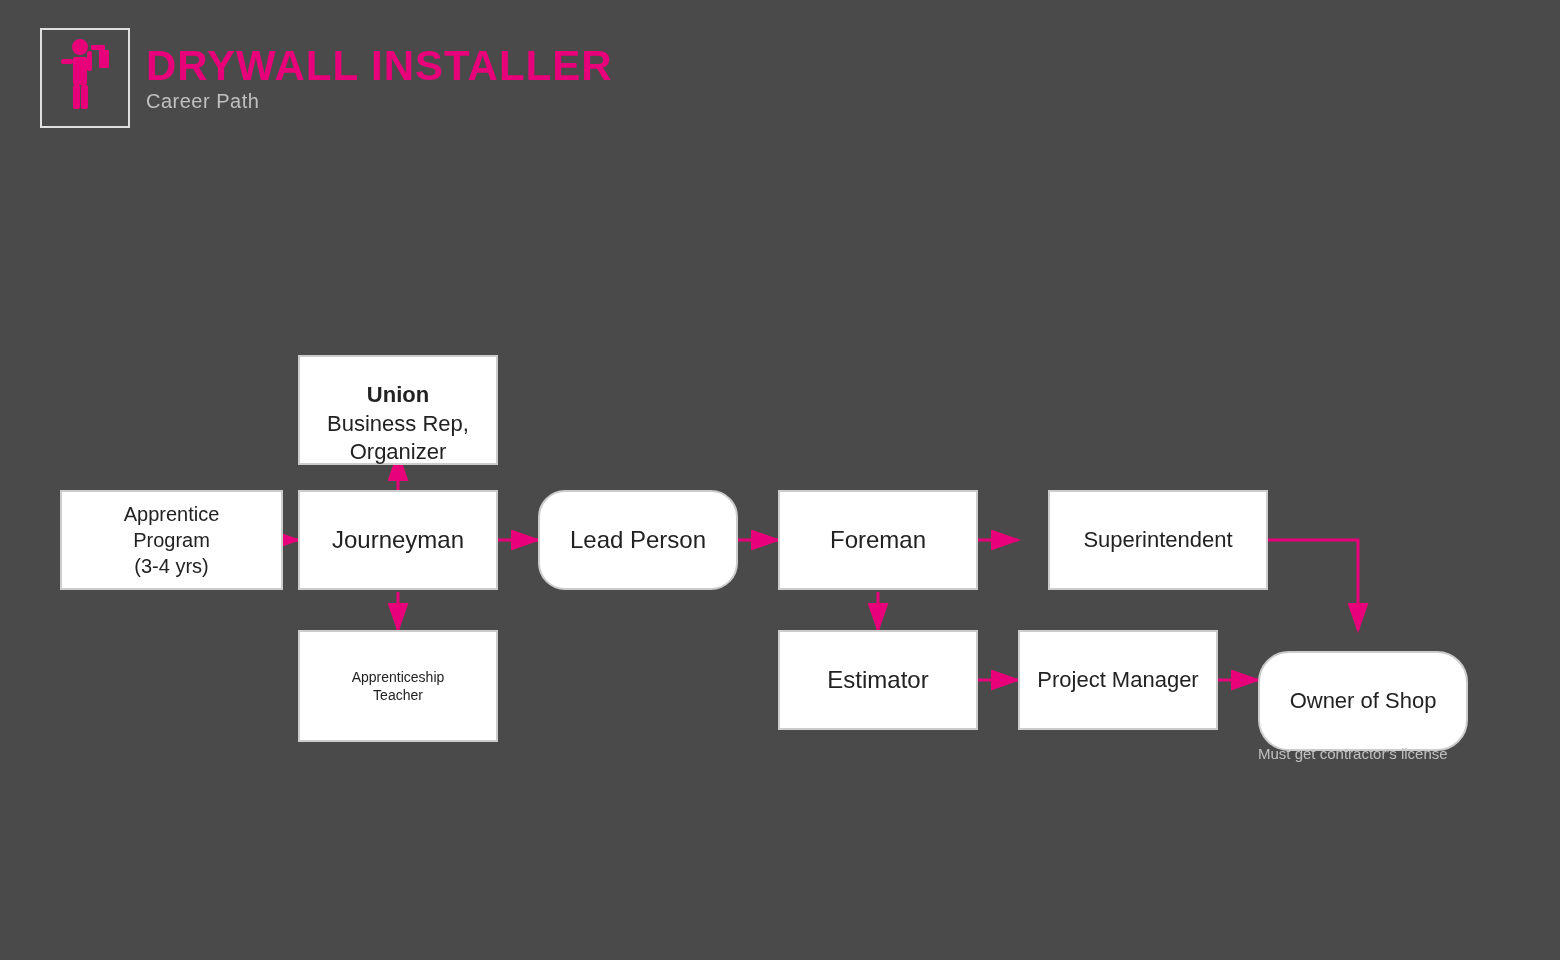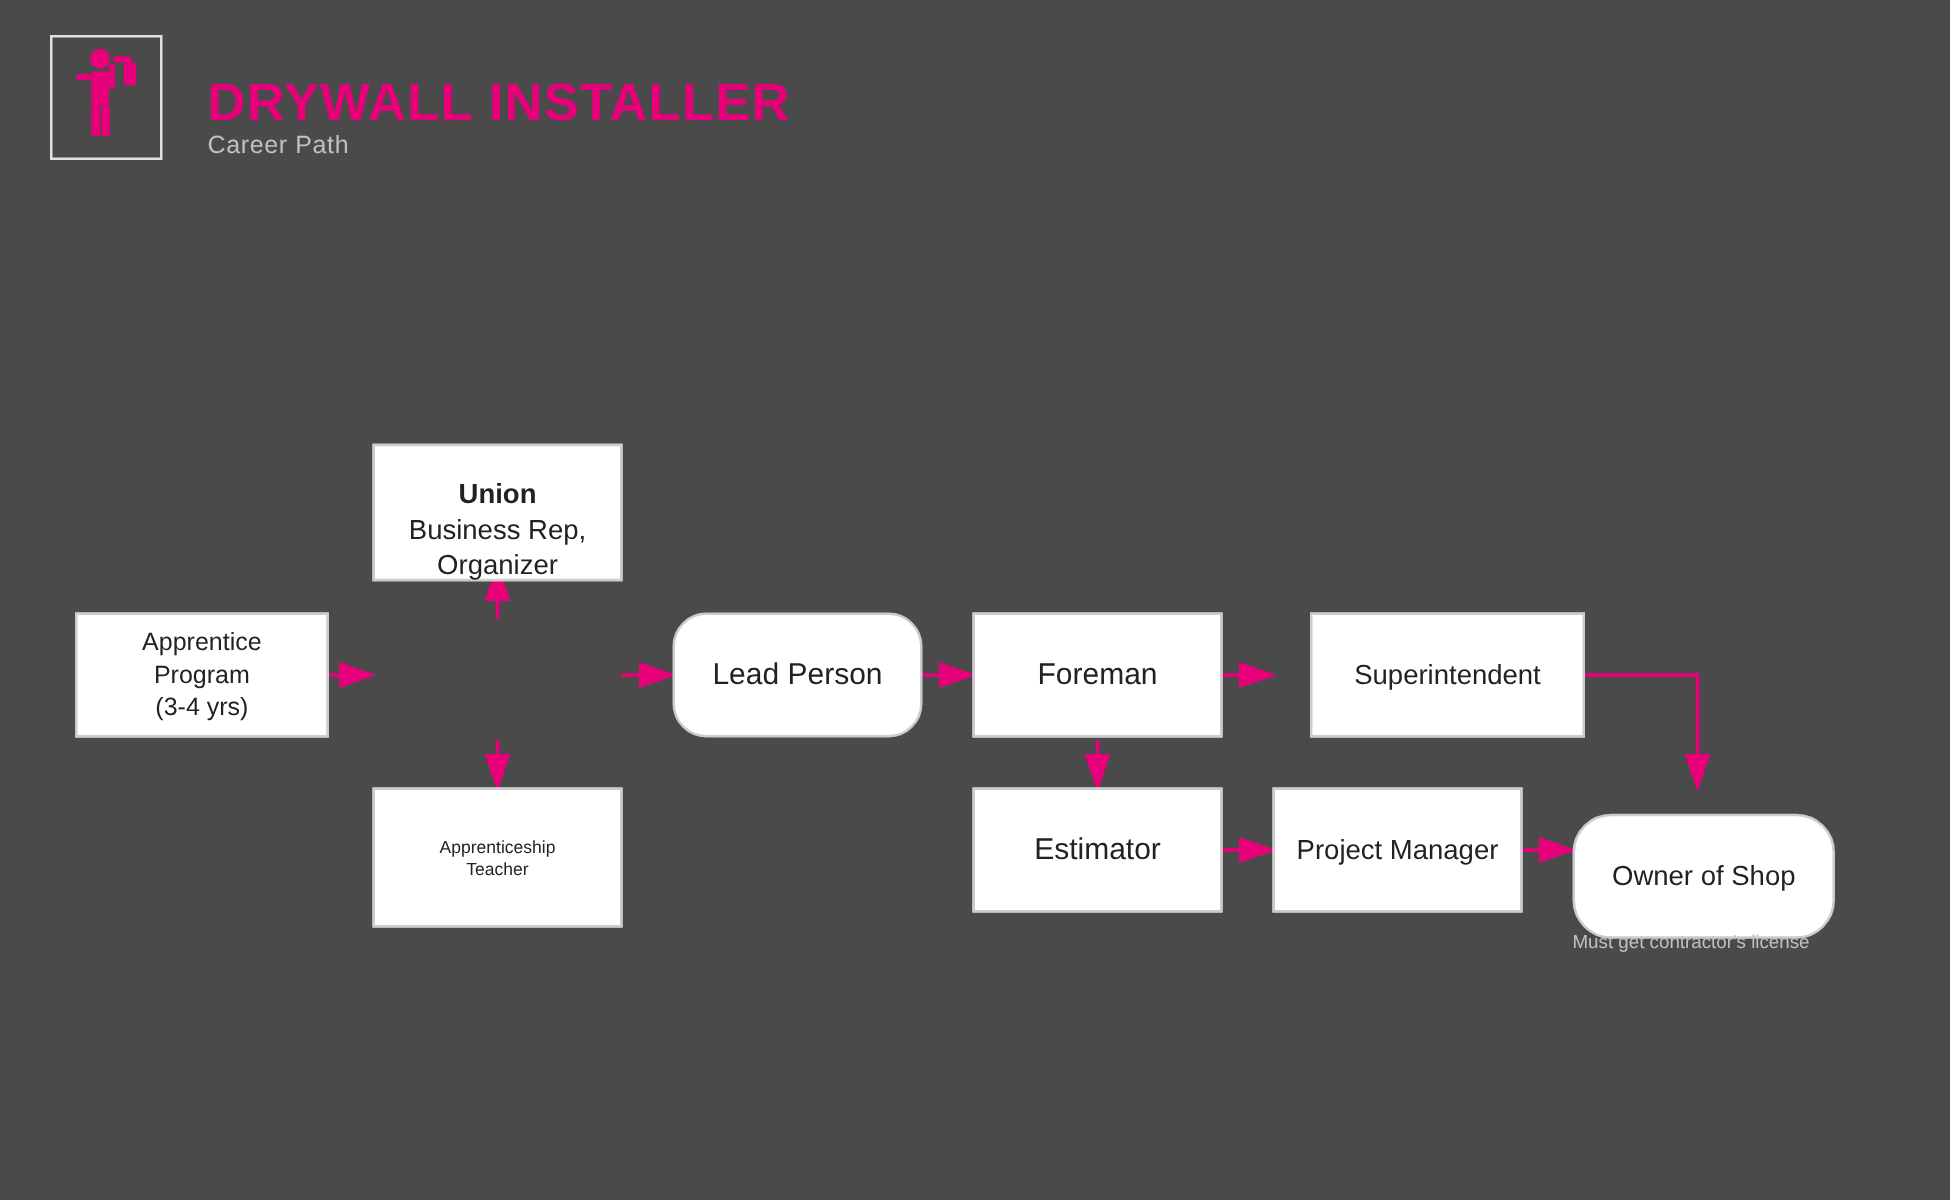--- a/index.html
+++ b/index.html
@@ -12,22 +12,22 @@
       overflow: hidden;
       position: relative;
     }
 
     
     .header {
       position: absolute;
       top: 28px;
       left: 40px;
       display: flex;
-      align-items: flex-end;
-      gap: 36px;
+      align-items: center;
+      gap: 16px;
     }
 
     .header-icon-box {
       border: 2px solid #e0e0e0;
       width: 90px;
       height: 100px;
       display: flex;
       align-items: center;
       justify-content: center;
     }
@@ -141,28 +141,31 @@
   </svg>
 
   <div class="box" style="left: 298px; top: 155px; width: 200px; height: 110px;">
     <div>
       <div style="font-weight: 700; margin-top: 28px;">Union</div>
       <div>Business Rep,</div>
       <div>Organizer</div>
     </div>
   </div>
 
-  <div class="box" style="left: 60px; top: 290px; width: 203px; height: 100px; font-size: 20px;">
+  <div class="box" style="left: 60px; top: 290px; width: 223px; height: 100px; font-size: 20px;">
     <div>
       <div>Apprentice</div>
       <div>Program</div>
       <div>(3-4 yrs)</div>
     </div>
   </div>
 
+  <div class="box" style="left: 298px; top: 290px; width: 200px; height: 100px; font-size: 24px;">
+    <span>Journeyman</span>
+  </div>
 
   <div class="box" style="left: 538px; top: 290px; width: 200px; height: 100px; font-size: 24px; border-radius: 27px;">
     <span>Lead Person</span>
   </div>
 
   <div class="box" style="left: 778px; top: 290px; width: 200px; height: 100px; font-size: 24px;">
     <span>Foreman</span>
   </div>
 
   <div class="box" style="left: 1048px; top: 290px; width: 220px; height: 100px; font-size: 22px;">

